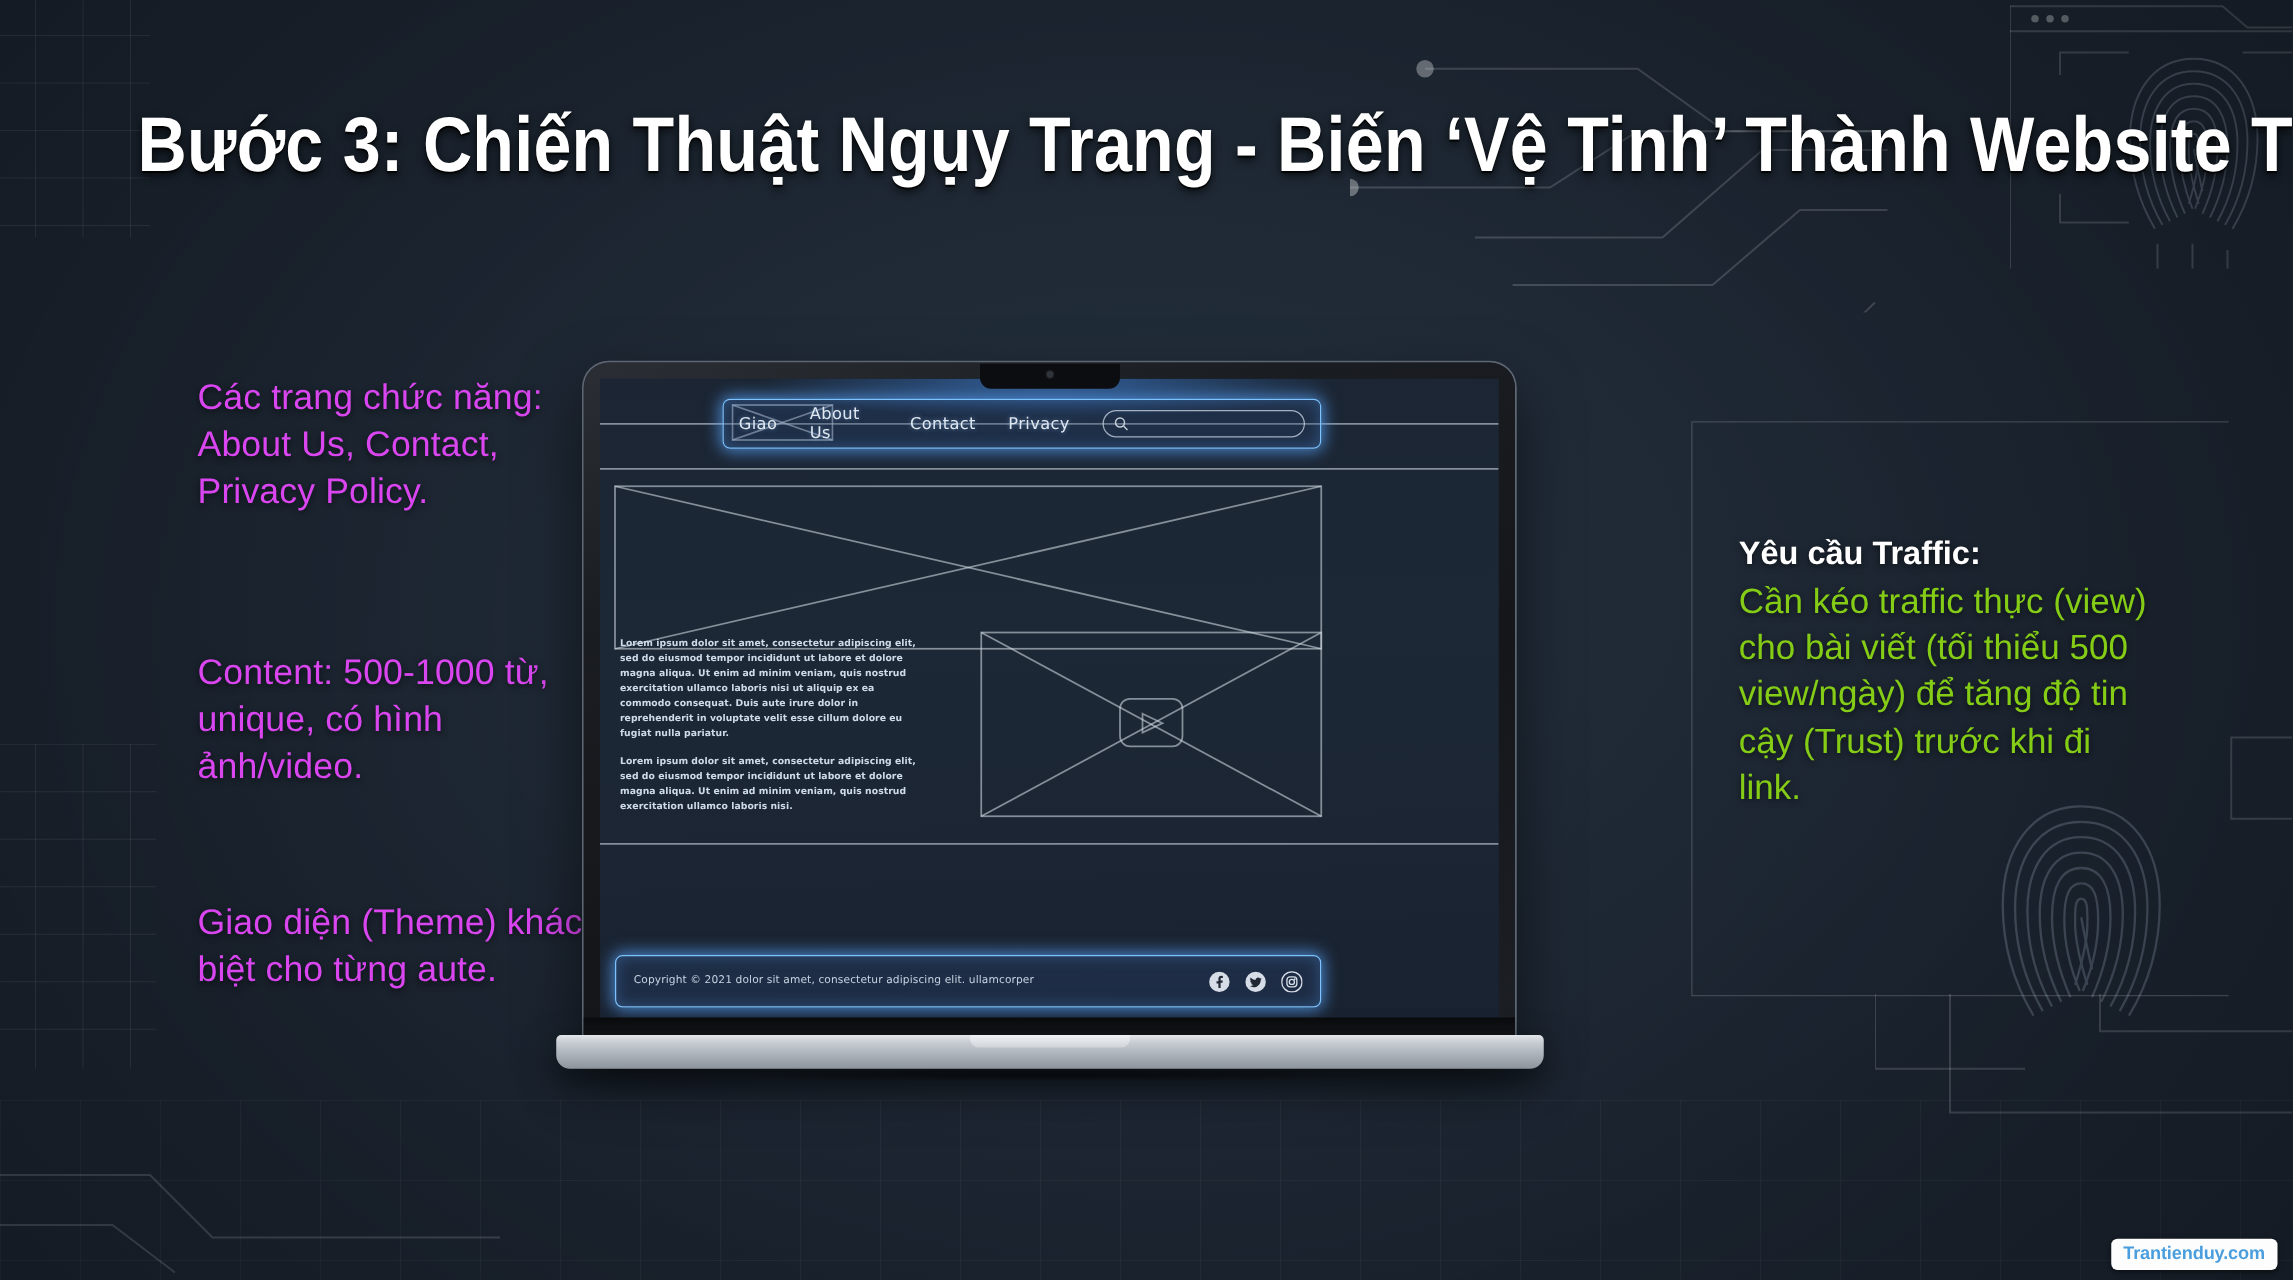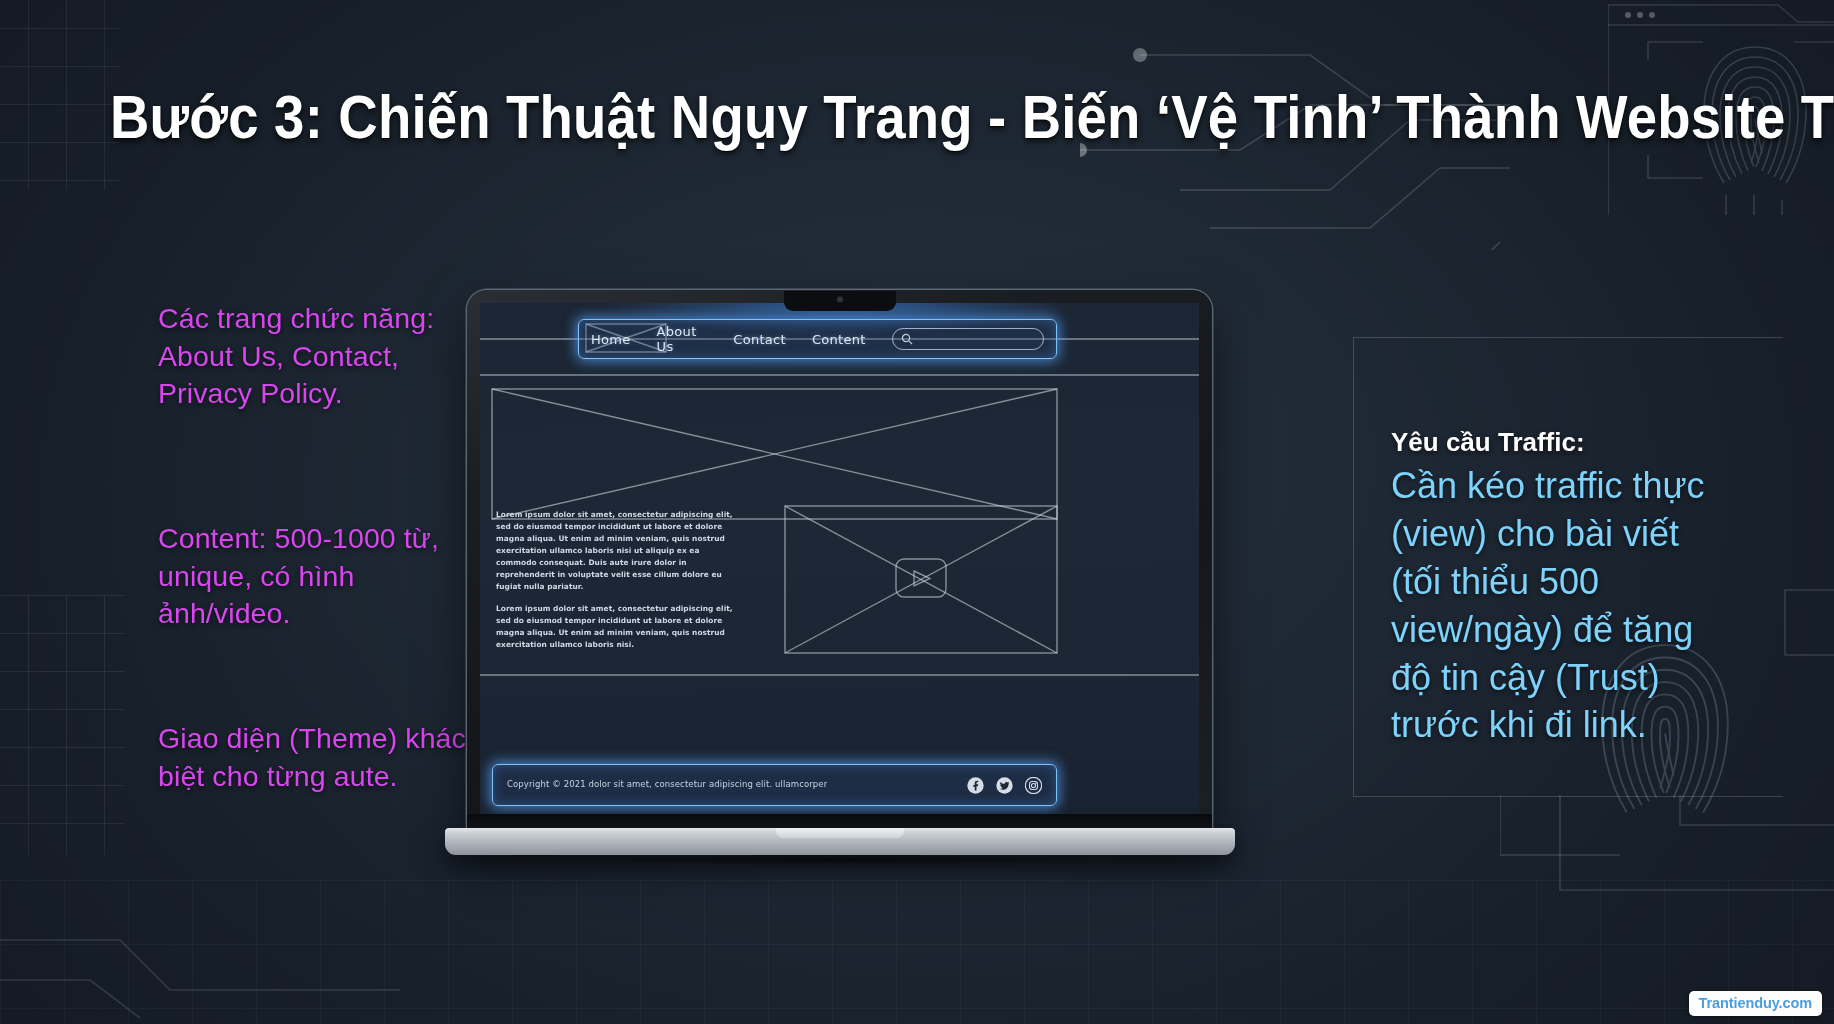--- a/index.html
+++ b/index.html
@@ -86,21 +86,21 @@
     border-right:none;
   }
   .rp-title{
     position:absolute; left:1391px; top:380px;
     color:#fff; font-size:26px; font-weight:bold;
     text-shadow:0 2px 5px rgba(0,0,0,.6);
     margin-top:47px;
   }
   .rp-body{
     position:absolute; left:1391px; top:462px; width:330px;
-    color:#7dd3fc; font-size:36px; line-height:1.33;
+    color:#84cc16; font-size:28px; line-height:1.33;
     text-shadow:0 2px 5px rgba(0,0,0,.6);
   }
 
   
   .laptop{ position:absolute; left:445px; top:290px; width:790px; height:575px; }
 
   .lid{
     position:absolute; left:22px; top:0; width:745px; height:545px;
     border-radius:20px 20px 6px 6px;
     background:linear-gradient(160deg,#2b2f35 0%,#1a1d21 25%, #14161a 60%, #1c1f24 100%);
@@ -349,24 +349,24 @@
         <line class="wf-line" x1="0" y1="372" x2="719" y2="372"></line>
       </svg>
 
       <svg class="logo-box" width="82" height="30" viewBox="0 0 82 30">
         <rect class="wf-logo" x="1" y="1" width="80" height="28"></rect>
         <line class="wf-logo" x1="1" y1="1" x2="81" y2="29"></line>
         <line class="wf-logo" x1="81" y1="1" x2="1" y2="29"></line>
       </svg>
 
       <div class="navbar">
-        <span class="nav-link">Home</span>
+        <span class="nav-link">Giao</span>
         <span class="nav-link">About Us</span>
         <span class="nav-link">Contact</span>
-        <span class="nav-link">Content</span>
+        <span class="nav-link">Privacy</span>
         <div class="search-pill" title="">
           <svg width="12" height="12" viewBox="0 0 12 12">
             <circle cx="5" cy="5" r="3.6" fill="none" stroke="#dfe7f0" stroke-width="1.2"></circle>
             <line x1="7.8" y1="7.8" x2="11" y2="11" stroke="#dfe7f0" stroke-width="1.2"></line>
           </svg>
         </div>
       </div>
 
       <div class="lorem">
         <p>Lorem ipsum dolor sit amet, consectetur adipiscing elit, sed do eiusmod tempor incididunt ut labore et dolore magna aliqua. Ut enim ad minim veniam, quis nostrud exercitation ullamco laboris nisi ut aliquip ex ea commodo consequat. Duis aute irure dolor in reprehenderit in voluptate velit esse cillum dolore eu fugiat nulla pariatur.</p>

